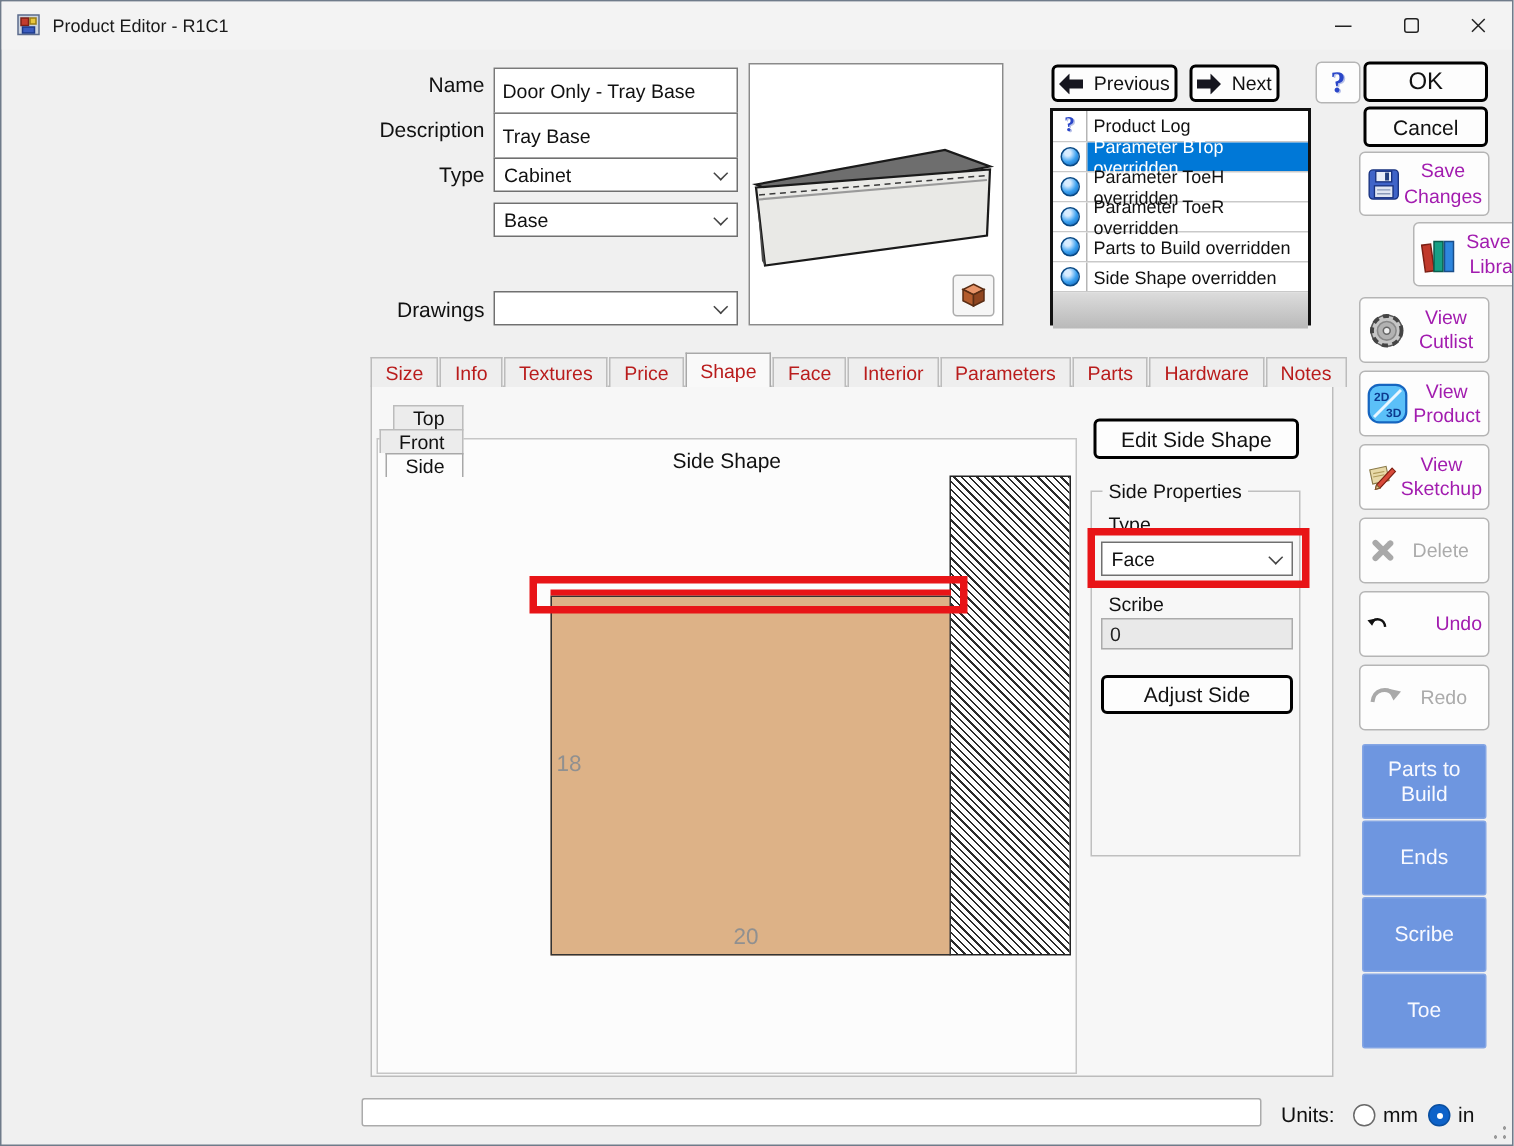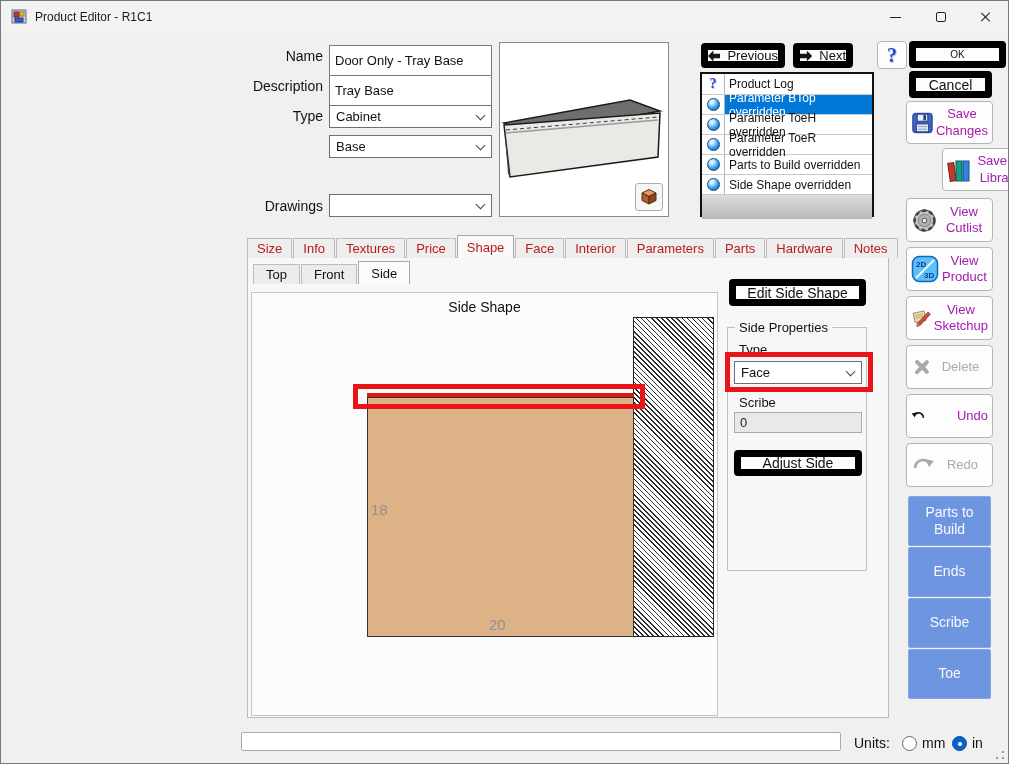--- a/index.html
+++ b/index.html
@@ -23,21 +23,21 @@
           font-size:13px; color:#111; padding:0 5px; font-family:"Liberation Sans",sans-serif; }
   .combo { position:absolute; width:163px; height:23px; background:#fff; border:1px solid #707070;
            font-size:13px; color:#111; display:flex; align-items:center; padding:0 6px; }
   .chev { position:absolute; right:7px; top:7px; width:7px; height:7px; border-right:1.5px solid #444;
           border-bottom:1.5px solid #444; transform:rotate(45deg); margin-top:-1px; }
   
   .preview { position:absolute; left:498px; top:41px; width:170px; height:175px; background:#fff; border:1px solid #8a8a8a; }
   .cubebtn { position:absolute; right:5px; bottom:5px; width:28px; height:28px; background:#f6f6f6;
              border:1px solid #adadad; border-radius:3px; display:flex; align-items:center; justify-content:center; }
   
-  .btn { position:absolute; background:#fdfdfd; border:7px solid #000000; border-radius:4px;
+  .btn { position:absolute; background:#fdfdfd; border:2px solid #000000; border-radius:4px;
          font-size:13px; color:#111; display:flex; align-items:center; justify-content:center; cursor:default; }
   .navbtn { gap:7px; }
   .helpq { position:absolute; left:876px; top:40px; width:30px; height:28px; background:#fdfdfd;
            border:1px solid #b5b5b5; border-radius:4px; display:flex; align-items:center; justify-content:center;
            font-size:20px; font-weight:bold; color:#2a46c8; font-family:"Liberation Serif",serif;
            text-shadow:1px 1px 0 #b9c2e8; }
   
   .plog { position:absolute; left:699px; top:71px; width:174px; height:145px; background:#fff; border:2px solid #111; }
   .plog-row { display:flex; height:20px; align-items:center; border-bottom:1px solid #c9c9c9; }
   .plog-head { height:21px; }
@@ -61,21 +61,21 @@
   .xmark { position:relative; width:20px; height:20px; flex:none; }
   .xmark::before,.xmark::after { content:""; position:absolute; left:9px; top:1px; width:3.5px; height:18px;
              background:#a9a9a9; border-radius:2px; }
   .xmark::before { transform:rotate(45deg); } .xmark::after { transform:rotate(-45deg); }
   
   .tabstrip { position:absolute; left:246px; top:234px; display:flex; align-items:flex-end; height:23px; }
   .tab { height:20px; padding:0 9px; font-size:13px; color:#b91c1c; background:#eeeeee; border:1px solid #bcbcbc;
          border-bottom:none; display:flex; align-items:center; margin-right:1px; }
   .tab.sel { height:23px; background:#f9f9f9; font-size:13px; border-color:#a8a8a8; position:relative; z-index:3; }
   .tabpage { position:absolute; left:246px; top:256px; width:642px; height:461px; background:#f7f7f7; border:1px solid #bcbcbc; }
-  .subtabstrip { position:absolute; left:252px; top:260px; display:flex; align-items:flex-end; height:23px; z-index:2; }
+  .subtabstrip { position:absolute; left:252px; top:269px; display:flex; align-items:flex-end; height:23px; z-index:2;flex-direction:column; }
   .subtab { height:20px; padding:0 12px; font-size:13px; color:#111; background:#ececec; border:1px solid #bcbcbc;
             border-bottom:none; display:flex; align-items:center; margin-right:1px; }
   .subtab.sel { height:23px; background:#fcfcfc; border-color:#a8a8a8; }
   .canvas { position:absolute; left:250px; top:291px; width:467px; height:424px; background:#fcfcfc; border:1px solid #c6c6c6; }
   .canvas-title { position:absolute; left:250px; top:298px; width:467px; text-align:center; font-size:14px; color:#111; }
   .hatch { position:absolute; left:632px; top:316px; width:81px; height:320px; border:1px solid #222; background:
            repeating-linear-gradient(45deg, #fff 0 2.5px, #2c2c2c 2.5px 3.6px); }
   .tanrect { position:absolute; left:366px; top:396px; width:267px; height:240px; background:#ddb287; border:1px solid #333; }
   .redline { position:absolute; left:366px; top:392px; width:267px; height:4px; background:#e81417; }
   .dim { position:absolute; font-size:15px; color:#909090; }
@@ -170,21 +170,21 @@
   <div class="btn navbtn" style="left:792px; top:42px; width:60px; height:25px;">
     <svg width="16" height="14" viewBox="0 0 16 14">
         <polygon points="16,7 9,0 9,4 0,4 0,10 9,10 9,14" fill="#16161f"></polygon>
       </svg>
     <span>Next</span>
   </div>
   <div class="helpq">
       <span>?</span>
     </div>
 
-  <div class="btn" style="left:908px; top:40px; width:97px; height:27px; font-size:10px;">
+  <div class="btn" style="left:908px; top:40px; width:83px; height:27px; font-size:16px;">
       <span>OK</span>
     </div>
   <div class="btn" style="left:908px; top:70px; width:83px; height:27px; font-size:14px;">
       <span>Cancel</span>
     </div>
 
   <div class="plog">
     <div class="plog-row plog-head">
       <div class="plog-icn">
           <span class="qmark">?</span>

